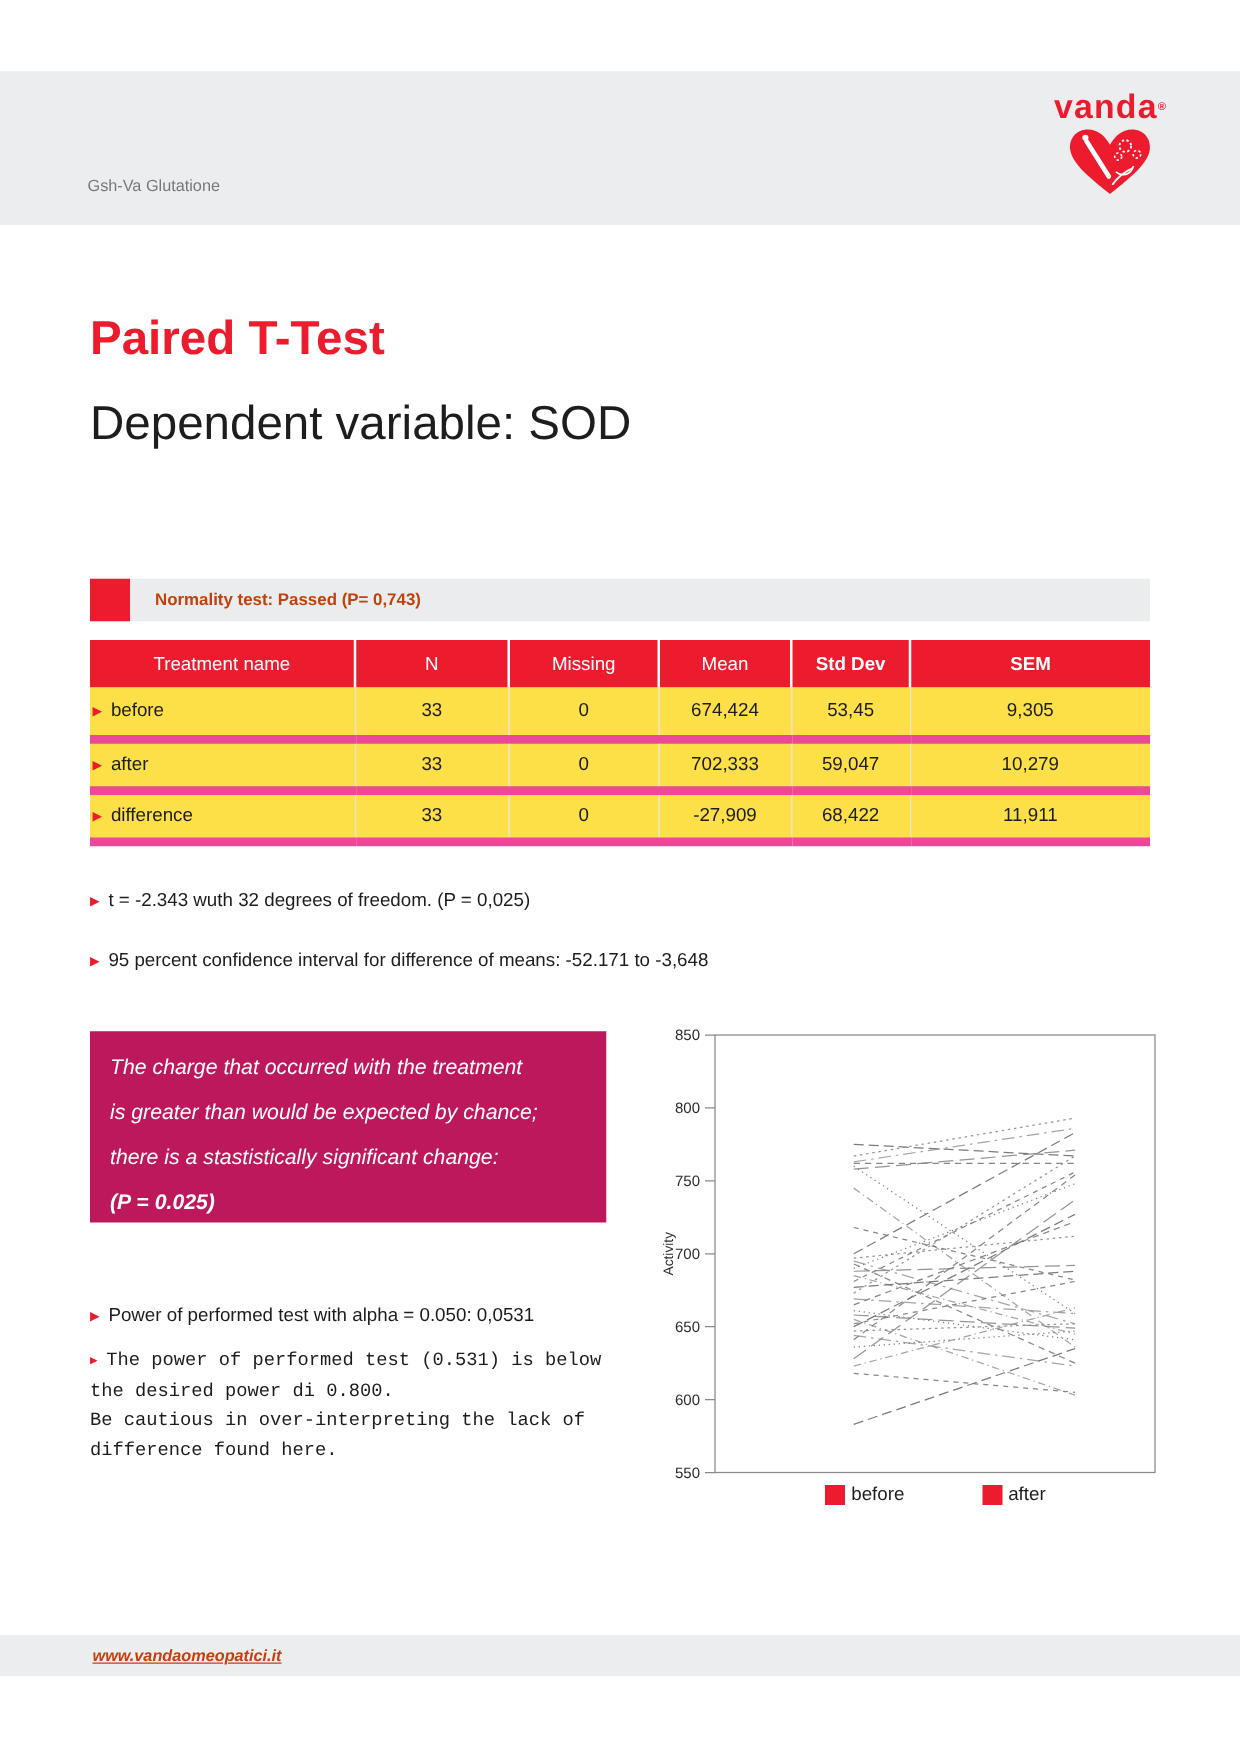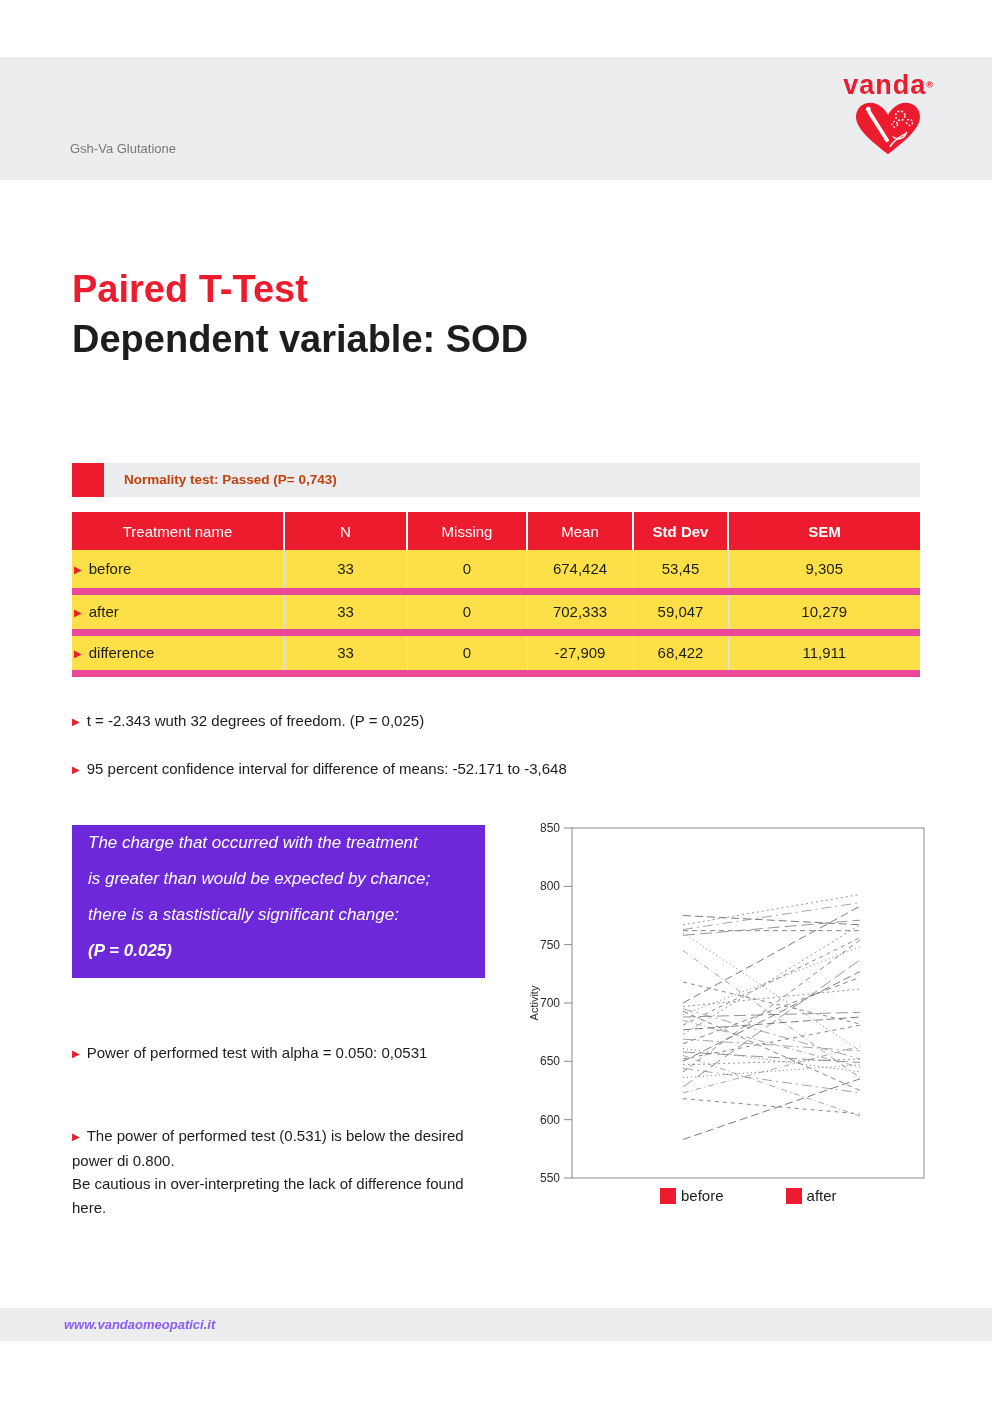--- a/index.html
+++ b/index.html
@@ -7,57 +7,57 @@
   #page { position:relative; width:992px; height:1403px; background:#ffffff; overflow:hidden; }
 
   
   .band { position:absolute; left:0; top:57px; width:992px; height:123px; background:#ecedef; }
   .subtitle { position:absolute; left:70px; top:141px; font-size:13px; color:#77787b; }
   .logo { position:absolute; left:840px; top:72px; width:96px; text-align:center; }
   .logo-word { font-size:27px; font-weight:bold; color:#ec1b2e; letter-spacing:1px; line-height:26px; }
   .logo-reg { font-size:9px; vertical-align:super; font-weight:bold; color:#ec1b2e; }
 
   
-  .h1 { position:absolute; left:72px; top:268px; font-size:38px; font-weight:bold; color:#ec1b2e; }
-  .h2 { position:absolute; left:72px; top:318px; font-size:38px; font-weight:bold; color:#1d1d1f; }
+  .h1 { position:absolute; left:72px; top:250px; font-size:38px; font-weight:bold; color:#ec1b2e; }
+  .h2 { position:absolute; left:72px; top:318px; font-size:38px; font-weight:normal; color:#1d1d1f; }
 
   
   .normbar { position:absolute; left:72px; top:463px; width:848px; height:34px; background:#ebecee; }
   .normbar .sq { position:absolute; left:0; top:0; width:32px; height:34px; background:#ec1b2e; }
   .normbar .txt { position:absolute; left:52px; top:0; line-height:34px; font-size:13.5px; font-weight:bold; color:#c2410c; }
 
   
   table.stats { position:absolute; left:72px; top:512px; width:848px; border-collapse:collapse; table-layout:fixed; }
   table.stats th { background:#ec1b2e; color:#fff; height:38px; font-size:15px; font-weight:normal; border-left:2px solid #fff; text-align:center; }
   table.stats th:first-child { border-left:none; }
   table.stats th.bold { font-weight:bold; }
   table.stats td { height:41px; font-size:15px; color:#1d1d1f; border-bottom:7px solid #ec4899; border-left:1px solid #e4e4e4; text-align:center; background:#fde047; }
   table.stats td:first-child { border-left:none; text-align:left; padding-left:2px; }
   .tri { color:#ec1b2e; font-size:10px; margin-right:7px; vertical-align:1px; }
 
   
   .bullet { position:absolute; left:72px; font-size:15px; color:#1d1d1f; }
 
   
-  .redbox { position:absolute; left:72px; top:825px; width:413px; height:153px; background:#6d28d9; color:#fff;
-            font-style:italic; font-size:17px; line-height:36px; padding:0 16px 0 16px; }
+  .redbox { position:absolute; left:72px; top:825px; width:413px; height:153px; background:#be185d; color:#fff;
+            font-style:italic; font-size:17px; line-height:36px; padding:11px 16px 0 16px; }
   .redbox .last { font-weight:bold; }
 
   
-  .para { position:absolute; left:72px; top:1124px; width:424px; font-size:15px; line-height:23.5px; color:#1d1d1f; }
+  .para { position:absolute; left:72px; top:1077px; width:424px; font-size:15px; line-height:23.5px; color:#1d1d1f;font-family:Liberation Mono, monospace; }
 
   
   .chart-svg { position:absolute; left:528px; top:818px; }
   .legend { position:absolute; left:660px; top:1187px; display:flex; gap:62px; }
   .legend-item { display:flex; align-items:center; font-size:15px; color:#1d1d1f; }
   .legend-swatch { width:16px; height:16px; background:#ec1b2e; margin-right:5px; display:inline-block; }
 
   
   .footbar { position:absolute; left:0; top:1308px; width:992px; height:33px; background:#ecedef; }
-  .footbar .txt { position:absolute; left:64px; line-height:33px; font-size:13px; font-style:italic; font-weight:bold; color:#8b5cf6; }
+  .footbar .txt { position:absolute; left:74px; line-height:33px; font-size:13px; font-style:italic; font-weight:bold; color:#c2410c;text-decoration:underline; }
 </style>
 </head>
 <body>
 
 <div id="page">
 
   <div class="band"></div>
   <div class="subtitle">Gsh-Va Glutatione</div>
 
   <div class="logo">

